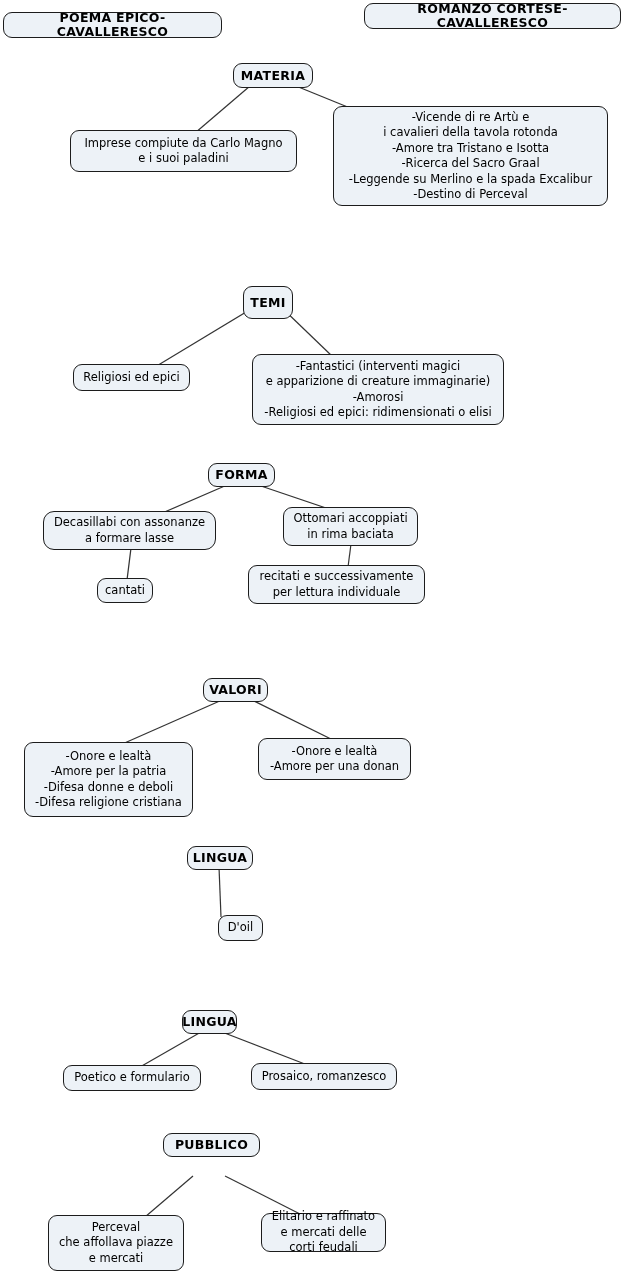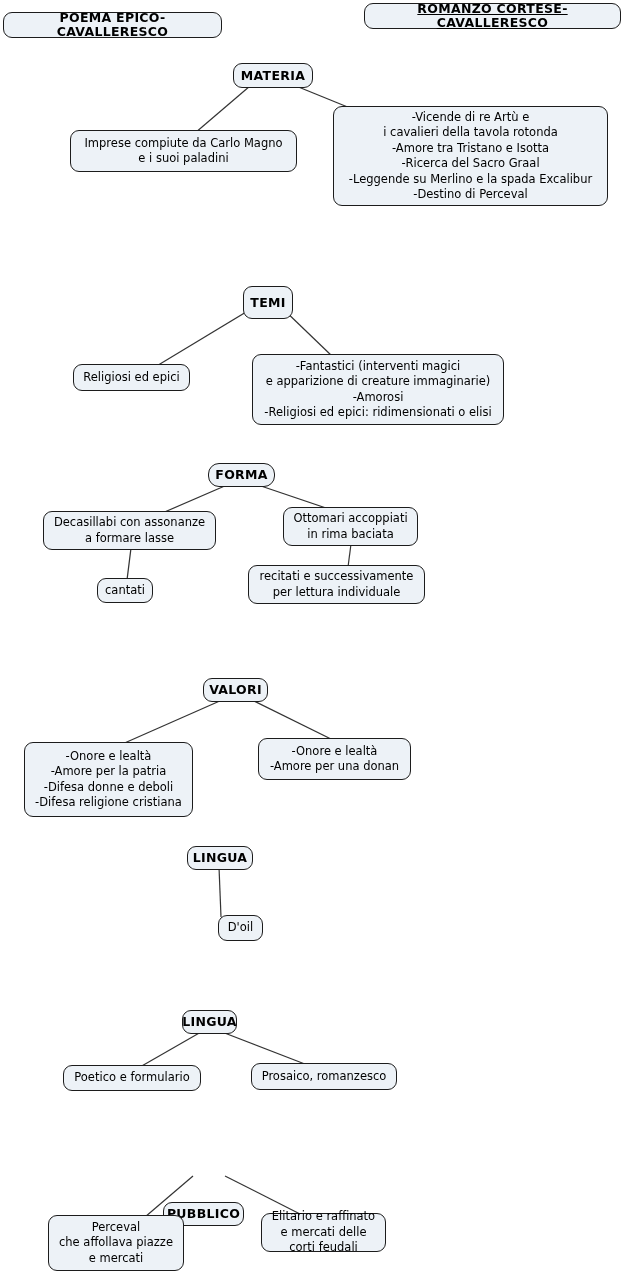--- a/index.html
+++ b/index.html
@@ -55,41 +55,41 @@
       <line x1="252" y1="700" x2="333" y2="740"></line>
       <line x1="219" y1="867" x2="221" y2="917"></line>
       <line x1="201" y1="1032" x2="140" y2="1067"></line>
       <line x1="222" y1="1032" x2="310" y2="1066"></line>
       <line x1="193" y1="1176" x2="145" y2="1217"></line>
       <line x1="225" y1="1176" x2="302" y2="1215"></line>
     </g>
   </svg>
 
   <div class="node cat" style="left:3px; top:3px; width:219px; height:26px;margin-top:9px;">POEMA EPICO-CAVALLERESCO</div>
-  <div class="node cat" style="left:364px; top:3px; width:257px; height:26px;text-decoration:underline;">ROMANZO CORTESE-CAVALLERESCO</div>
+  <div class="node cat" style="left:364px; top:3px; width:257px; height:26px;">ROMANZO CORTESE-CAVALLERESCO</div>
 
   <div class="node cat" style="left:233px; top:63px; width:80px; height:25px;">MATERIA</div>
   <div class="node" style="left:70px; top:130px; width:227px; height:42px;">Imprese compiute da Carlo Magno
 e i suoi paladini</div>
   <div class="node" style="left:333px; top:106px; width:275px; height:100px;">-Vicende di re Artù e
 i cavalieri della tavola rotonda
 -Amore tra Tristano e Isotta
 -Ricerca del Sacro Graal
 -Leggende su Merlino e la spada Excalibur
 -Destino di Perceval</div>
 
   <div class="node cat" style="left:243px; top:286px; width:50px; height:33px;">TEMI</div>
   <div class="node" style="left:73px; top:364px; width:117px; height:27px;">Religiosi ed epici</div>
   <div class="node" style="left:252px; top:354px; width:252px; height:71px;">-Fantastici (interventi magici
 e apparizione di creature immaginarie)
 -Amorosi
 -Religiosi ed epici: ridimensionati o elisi</div>
 
-  <div class="node cat" style="left:208px; top:463px; width:67px; height:24px;border-radius:11px;">FORMA</div>
-  <div class="node" style="left:43px; top:511px; width:173px; height:39px;">Decasillabi con assonanze
+  <div class="node cat" style="left:208px; top:463px; width:67px; height:24px;">FORMA</div>
+  <div class="node" style="left:43px; top:511px; width:173px; height:39px;border-radius:11px;">Decasillabi con assonanze
 a formare lasse</div>
   <div class="node" style="left:97px; top:578px; width:56px; height:25px;">cantati</div>
   <div class="node" style="left:283px; top:507px; width:135px; height:39px;">Ottomari accoppiati
 in rima baciata</div>
   <div class="node" style="left:248px; top:565px; width:177px; height:39px;">recitati e successivamente
 per lettura individuale</div>
 
   <div class="node cat" style="left:203px; top:678px; width:65px; height:24px;">VALORI</div>
   <div class="node" style="left:24px; top:742px; width:169px; height:75px;">-Onore e lealtà
 -Amore per la patria
@@ -98,20 +98,20 @@
   <div class="node" style="left:258px; top:738px; width:153px; height:42px;">-Onore e lealtà
 -Amore per una donan</div>
 
   <div class="node cat" style="left:187px; top:846px; width:66px; height:24px;">LINGUA</div>
   <div class="node" style="left:198px; top:915px; width:45px; height:26px;margin-left:20px;">D'oil</div>
 
   <div class="node cat" style="left:182px; top:1010px; width:55px; height:24px;">LINGUA</div>
   <div class="node" style="left:63px; top:1065px; width:138px; height:26px;">Poetico e formulario</div>
   <div class="node" style="left:251px; top:1063px; width:146px; height:27px;">Prosaico, romanzesco</div>
 
-  <div class="node cat" style="left:163px; top:1202px; width:81px; height:24px;">PUBBLICO</div>
+  <div class="node cat" style="left:163px; top:1133px; width:97px; height:24px;">PUBBLICO</div>
   <div class="node" style="left:48px; top:1215px; width:136px; height:56px;">Perceval
 che affollava piazze
 e mercati</div>
   <div class="node" style="left:261px; top:1213px; width:125px; height:39px;">Elitario e raffinato
 e mercati delle corti feudali</div>
 
 </div>
 
 </body></html>

